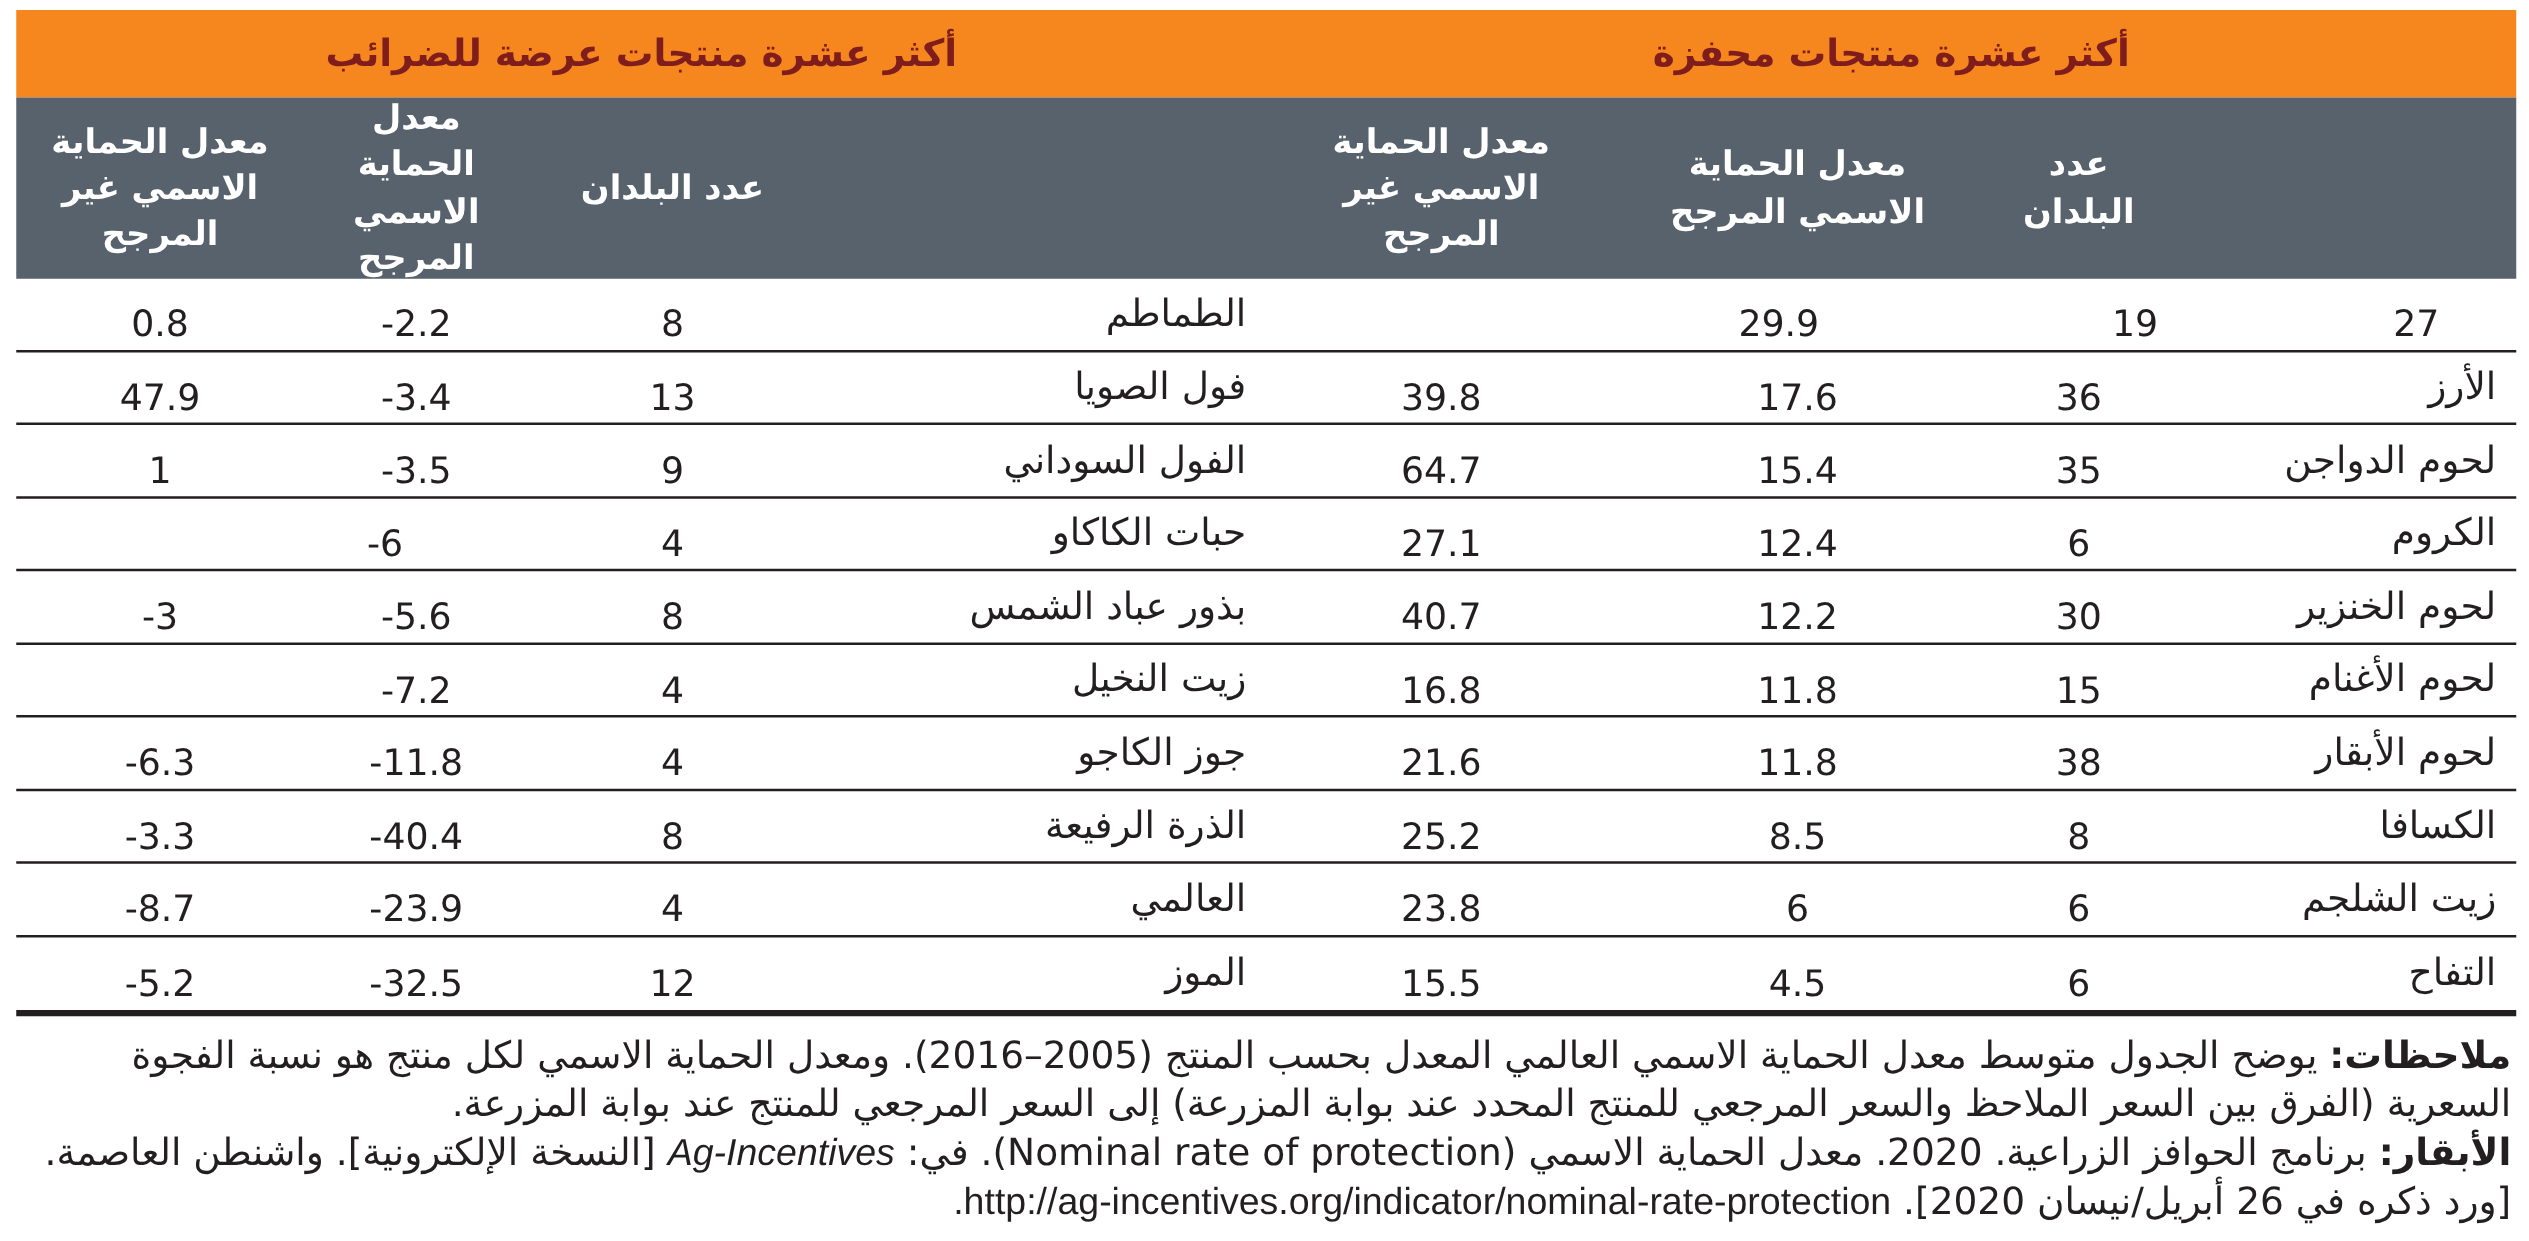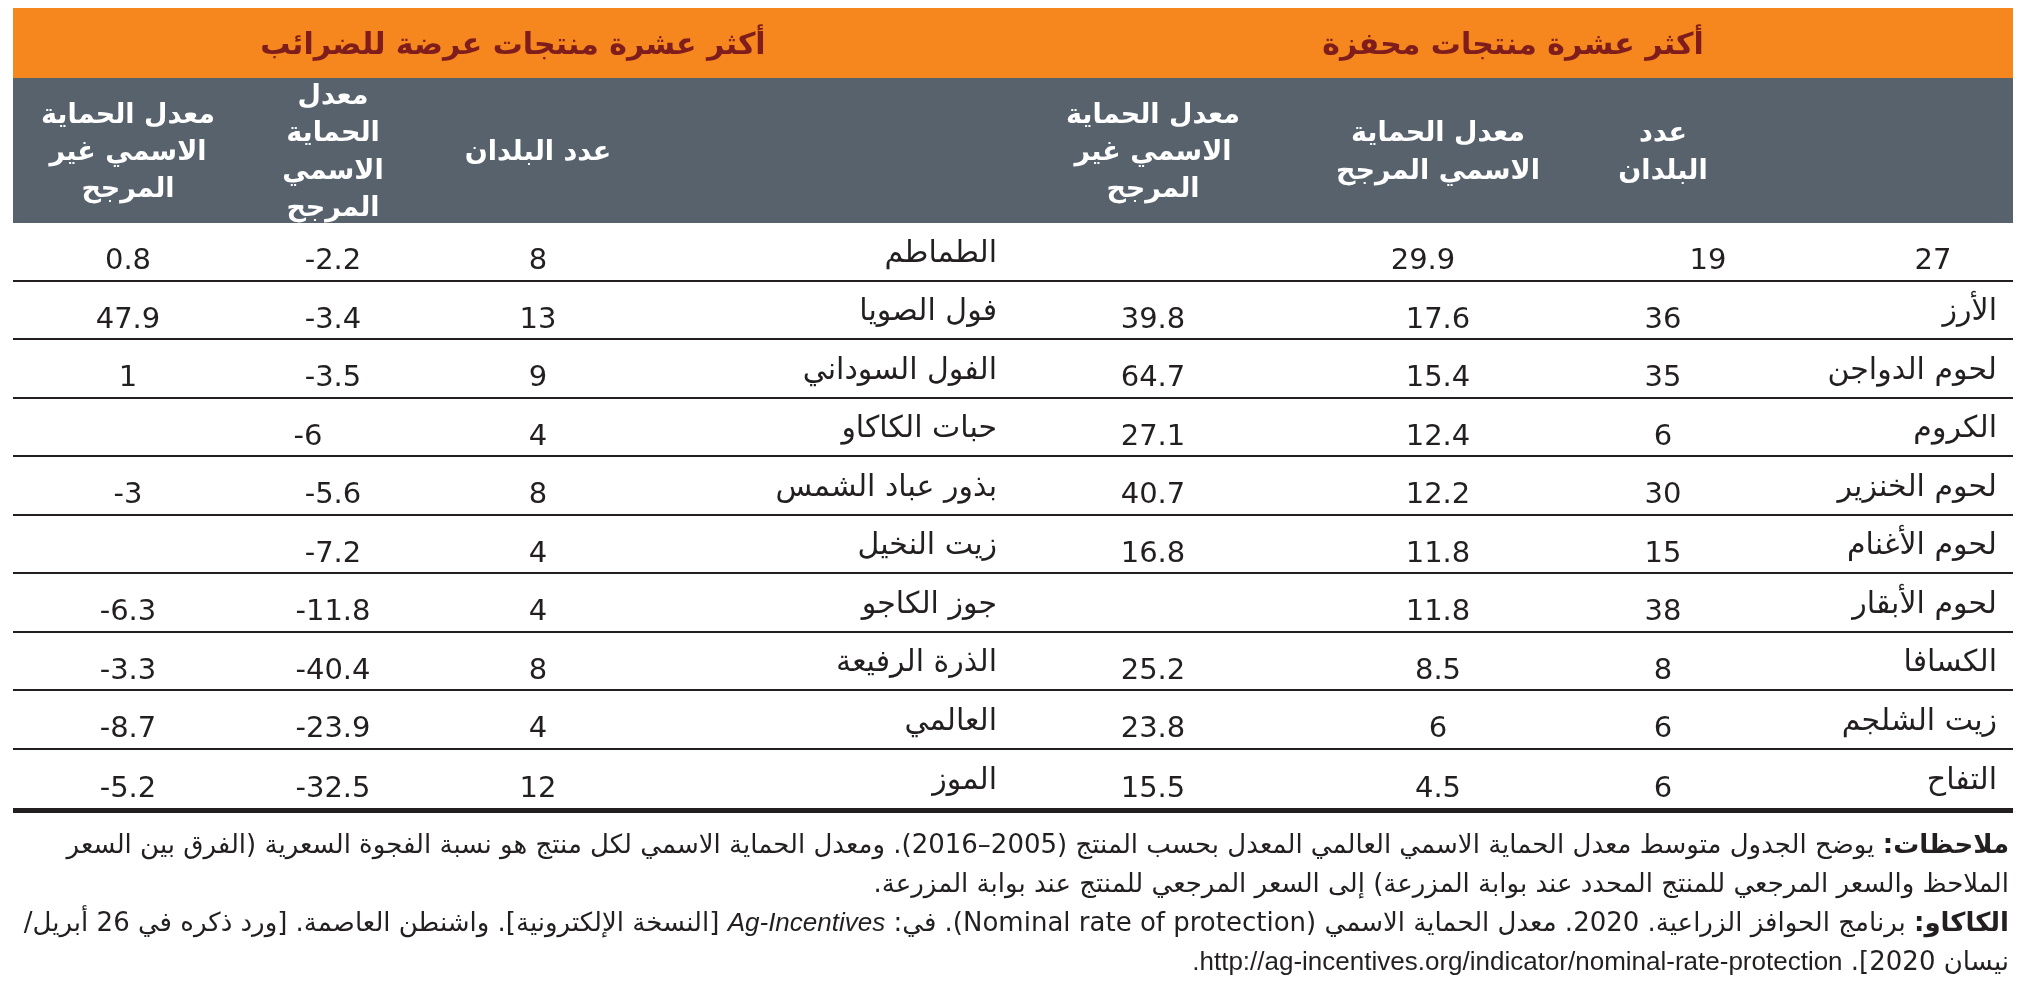--- a/index.html
+++ b/index.html
@@ -30,21 +30,21 @@
   
   .rows{border-bottom:5px solid #231f20;}
   .row{display:flex;height:58.5px;box-sizing:border-box;border-bottom:2px solid #231f20;align-items:center;}
   .row:last-child{border-bottom:none;}
   .row-half{width:50%;display:flex;align-items:center;height:100%;}
   .cell{box-sizing:border-box;display:flex;align-items:center;height:100%;}
   .cell.name{font-size:30px;justify-content:flex-start;padding-right:16px;}
   .cell.num{font-size:29px;justify-content:center;direction:ltr;margin-top:16px;}
 
   
-  .notes{margin-top:12px;font-size:26px;line-height:39px;text-align:right;direction:rtl;padding:0 4px;}
+  .notes{margin-top:12px;font-size:30px;line-height:39px;text-align:right;direction:rtl;padding:0 4px;}
   .notes p{margin:0;}
   .bold{font-weight:bold;}
   .latin-italic{font-style:italic;font-family:"Liberation Sans",sans-serif;}
   .url{font-family:"Liberation Sans",sans-serif;}
 </style>
 </head>
 <body>
 
 <div class="page">
 
@@ -158,20 +158,21 @@
         <div class="cell num c-countries">4</div>
         <div class="cell num c-weighted">-7.2</div>
       </div>
     </div>
 
     <div class="row">
       <div class="row-half half-inc">
         <div class="cell name c-name">لحوم الأبقار</div>
         <div class="cell num c-countries">38</div>
         <div class="cell num c-weighted">11.8</div>
+        <div class="cell num c-unweighted">21.6</div>
       </div>
       <div class="row-half half-tax">
         <div class="cell name c-name">جوز الكاجو</div>
         <div class="cell num c-countries">4</div>
         <div class="cell num c-weighted">-11.8</div>
         <div class="cell num c-unweighted">-6.3</div>
       </div>
     </div>
 
     <div class="row">
@@ -215,16 +216,16 @@
         <div class="cell name c-name">الموز</div>
         <div class="cell num c-countries">12</div>
         <div class="cell num c-weighted">-32.5</div>
         <div class="cell num c-unweighted">-5.2</div>
       </div>
     </div>
   </div>
 
   <div class="notes">
     <p><span class="bold">ملاحظات:</span><span> يوضح الجدول متوسط معدل الحماية الاسمي العالمي المعدل بحسب المنتج (2005–2016). ومعدل الحماية الاسمي لكل منتج هو نسبة الفجوة السعرية (الفرق بين السعر الملاحظ والسعر المرجعي للمنتج المحدد عند بوابة المزرعة) إلى السعر المرجعي للمنتج عند بوابة المزرعة.</span></p>
-    <p><span class="bold">الكاكاو:</span><span> برنامج الحوافز الزراعية. 2020. معدل الحماية الاسمي (Nominal rate of protection). في: </span><span class="latin-italic">Ag-Incentives</span><span> [النسخة الإلكترونية]. واشنطن العاصمة. [ورد ذكره في 26 أبريل/نيسان 2020]. </span><span class="url">http://ag-incentives.org/indicator/nominal-rate-protection.</span></p>
+    <p><span class="bold">الأبقار:</span><span> برنامج الحوافز الزراعية. 2020. معدل الحماية الاسمي (Nominal rate of protection). في: </span><span class="latin-italic">Ag-Incentives</span><span> [النسخة الإلكترونية]. واشنطن العاصمة. [ورد ذكره في 26 أبريل/نيسان 2020]. </span><span class="url">http://ag-incentives.org/indicator/nominal-rate-protection.</span></p>
   </div>
 
 </div>
 
 </body></html>

